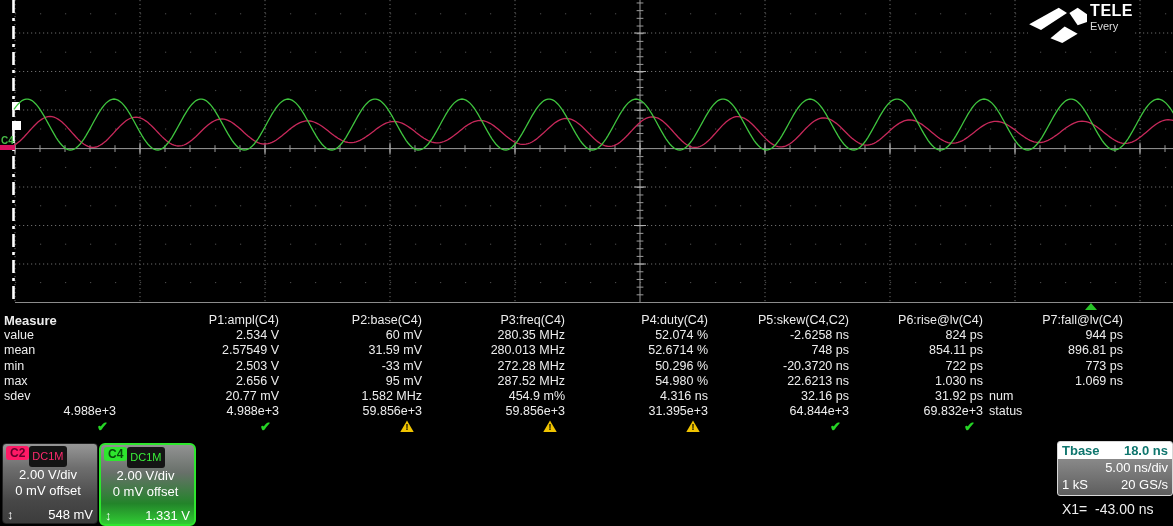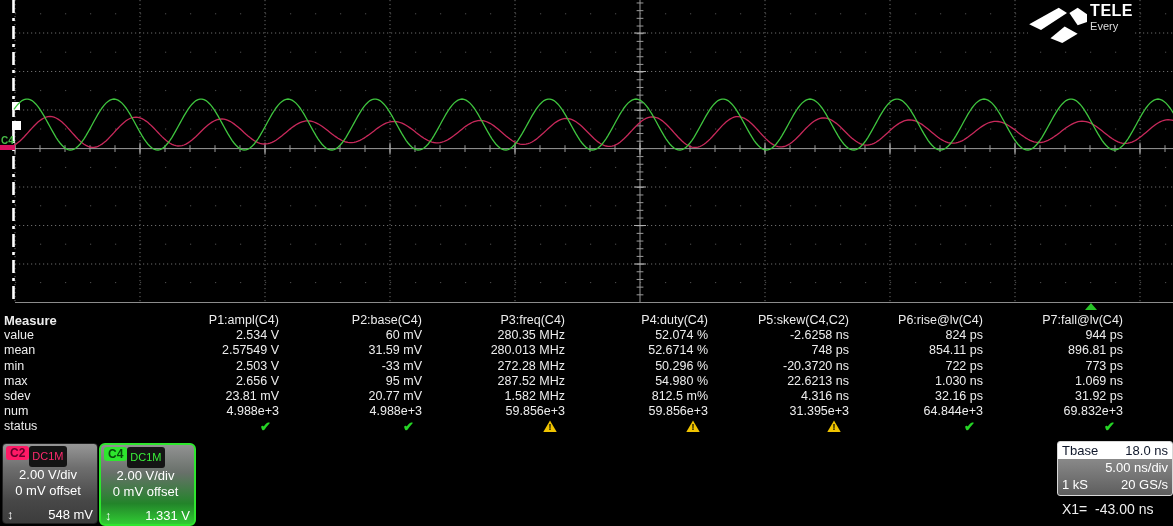--- a/index.html
+++ b/index.html
@@ -41,22 +41,22 @@
   #ch-c4 .chan-badge{background:#2ee62e;color:#074a0b;}
   #ch-c4 .coupling-badge{color:#39f039;}
   .chan-scale,.chan-offset{text-align:center;padding-right:4px;line-height:16px;}
   .chan-bottom{position:absolute;left:0;right:0;bottom:1px;display:flex;
     justify-content:space-between;padding:0 4px;align-items:center;}
   .chan-icon{font-size:13px;color:#fff;line-height:14px;}
   
   #tbase-box{position:absolute;left:1057px;top:441px;width:114px;height:53px;
     border:1px solid #d8d8d8;border-radius:3px;overflow:hidden;font-size:13px;
     background:linear-gradient(180deg,#9d9d9d,#5e5e5e);}
-  .tb-row1{height:17px;line-height:17px;background:#fff;color:#0f172a;display:flex;
-    justify-content:space-between;padding:0 4px;}
+  .tb-row1{height:17px;line-height:17px;background:#fff;color:#0f766e;display:flex;
+    justify-content:space-between;padding:0 4px;font-weight:bold;}
   .tb-row2{height:17px;line-height:17px;color:#fff;text-align:right;padding-right:4px;}
   .tb-row3{height:17px;line-height:17px;color:#fff;display:flex;
     justify-content:space-between;padding:0 4px;}
   #x1-readout{position:absolute;left:1062px;top:501px;font-size:14px;color:#eee;white-space:pre;}
 </style>
 </head>
 <body>
 
 <div id="screen">
 
@@ -250,24 +250,23 @@
       <div class="mcell mval">773 ps</div>
       <div class="mcell mlabel">max</div>
       <div class="mcell mval">2.656 V</div>
       <div class="mcell mval">95 mV</div>
       <div class="mcell mval">287.52 MHz</div>
       <div class="mcell mval">54.980 %</div>
       <div class="mcell mval">22.6213 ns</div>
       <div class="mcell mval">1.030 ns</div>
       <div class="mcell mval">1.069 ns</div>
       <div class="mcell mlabel">sdev</div>
-      <div class="mcell mval">23.81 mV</div>
       <div class="mcell mval">20.77 mV</div>
       <div class="mcell mval">1.582 MHz</div>
-      <div class="mcell mval">812.5 m%</div>
+      <div class="mcell mval">454.9 m%</div>
       <div class="mcell mval">4.316 ns</div>
       <div class="mcell mval">32.16 ps</div>
       <div class="mcell mval">31.92 ps</div>
       <div class="mcell mlabel">num</div>
       <div class="mcell mval">4.988e+3</div>
       <div class="mcell mval">4.988e+3</div>
       <div class="mcell mval">59.856e+3</div>
       <div class="mcell mval">59.856e+3</div>
       <div class="mcell mval">31.395e+3</div>
       <div class="mcell mval">64.844e+3</div>

